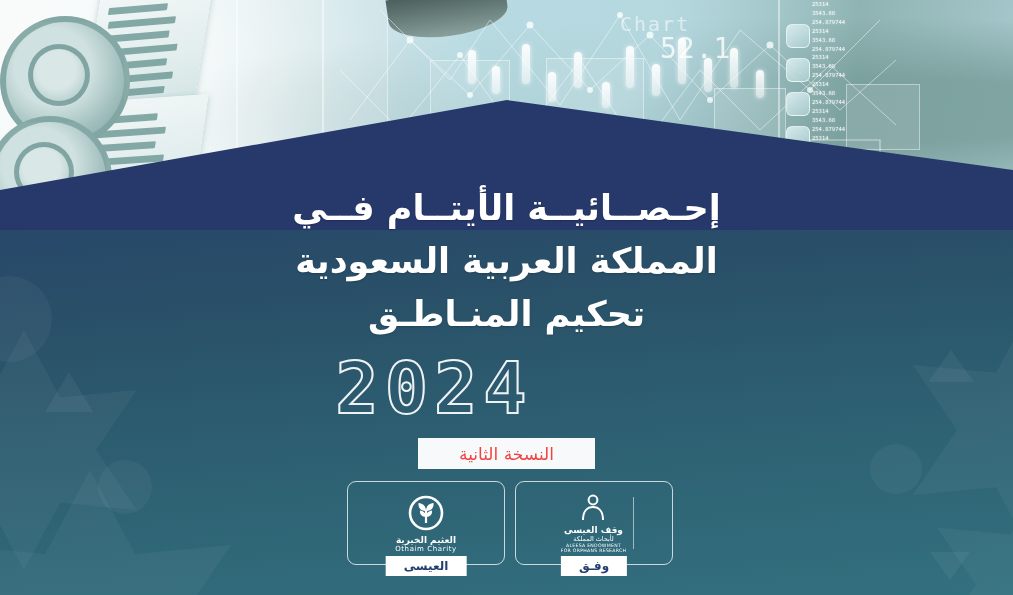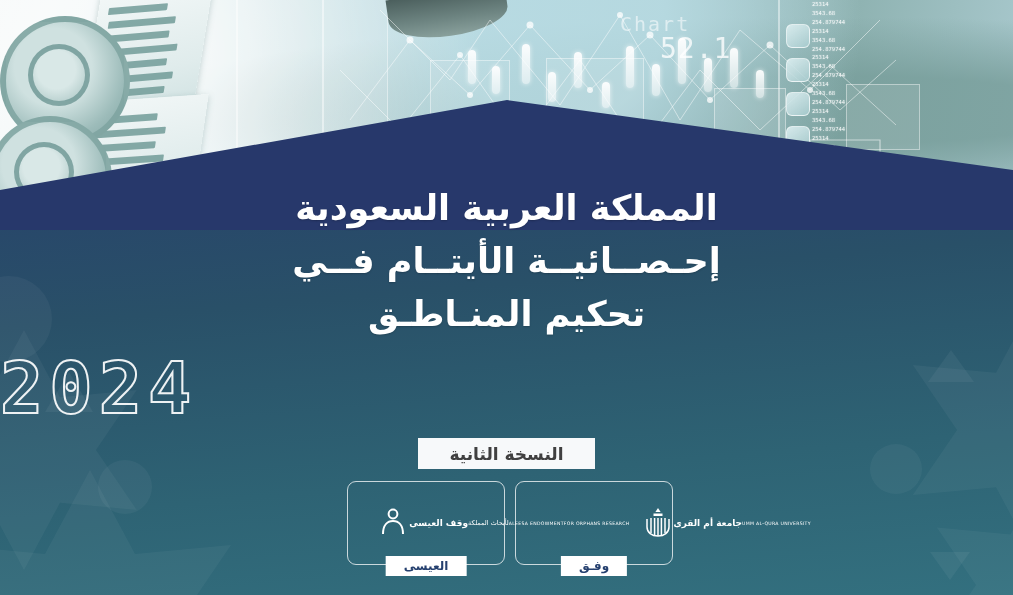--- a/index.html
+++ b/index.html
@@ -136,57 +136,57 @@
     color:#ffffff;
     font-size:35px;
     font-weight:bold;
     letter-spacing:0.5px;
     line-height:1.52;
     text-shadow:0 1px 2px rgba(0,0,0,0.18);
   }
 
   
   .year{
-    position:absolute;left:0;top:346px;width:868px;
+    position:absolute;left:0;top:346px;width:868px;text-align:center;
     font-family:"DejaVu Sans Mono","Liberation Mono",monospace;
     font-size:72px;
     font-weight:bold;
     letter-spacing:6px;
     color:transparent;
     -webkit-text-stroke:2px rgba(255,255,255,0.92);
     text-stroke:2px rgba(255,255,255,0.92);
   }
 
   
   .badge{
     position:absolute;left:418px;top:438px;width:177px;height:31px;
     background:#f7f9fa;
     display:flex;align-items:center;justify-content:center;
     direction:rtl;
   }
   .badge span{
-    color:#404040;font-size:17px;font-weight:bold;letter-spacing:0.4px;
+    color:#ef4444;font-size:17px;font-weight:normal;letter-spacing:0.4px;
   }
 
   
   .logos{position:absolute;left:347px;top:481px;width:326px;height:84px;display:flex;gap:10px;}
   .logobox{
     position:relative;
     border:1px solid rgba(255,255,255,0.75);
     border-radius:9px;
     box-sizing:border-box;
     display:flex;align-items:center;justify-content:center;
   }
   .logobox.sponsor{width:158px;}
   .logobox.review{width:158px;gap:0px;}
   .divider{
     width:1px;height:52px;background:rgba(255,255,255,0.55);
   }
   .logo-unit{
-    display:flex;flex-direction:row;align-items:center;justify-content:center;
+    display:flex;flex-direction:column;align-items:center;justify-content:center;
     padding:0 7px;
   }
   .mark{margin-bottom:3px;}
   .logo-ar{
     color:#ffffff;font-size:9px;font-weight:bold;direction:rtl;letter-spacing:0.3px;
     white-space:nowrap;
   }
   .logo-ar.small{font-size:6.5px;font-weight:normal;}
   .logo-en{
     color:#ffffff;font-size:7px;letter-spacing:0.6px;white-space:nowrap;
@@ -324,65 +324,61 @@
         <div>3543.68</div>
         <div>254.879744</div>
         <div>25314</div>
         <div>3543.68</div>
       </div>
   </div>
 
   <div class="chevron"></div>
 
   <div class="title-wrap">
+    <div class="title-line">إحـصــائيــة الأيتــام فــي</div>
     <div class="title-line">المملكة العربية السعودية</div>
-    <div class="title-line">إحـصــائيــة الأيتــام فــي</div>
     <div class="title-line">تحكيم المنـاطـق</div>
   </div>
 
   <div class="year">2024</div>
 
   <div class="badge">
     <span>النسخة الثانية</span>
   </div>
 
   <div class="logos">
 
     <div class="logobox sponsor">
+      <div class="logo-unit">
+        <svg class="mark" width="38" height="38" viewBox="0 0 38 38">
+          <circle cx="19" cy="19" r="16" fill="none" stroke="#ffffff" stroke-width="2.6"></circle>
+          <path d="M19 29 L19 16" stroke="#ffffff" stroke-width="2.2" fill="none"></path>
+          <path d="M19 17 C13 17 11 13 11.5 9 C16 9.5 19 12 19 17 Z" fill="#ffffff"></path>
+          <path d="M19 17 C25 17 27 13 26.5 9 C22 9.5 19 12 19 17 Z" fill="#ffffff"></path>
+          <path d="M19 23 C14.5 23 12.5 20 13 16.5 C16.6 17 19 19 19 23 Z" fill="#ffffff"></path>
+          <path d="M19 23 C23.5 23 25.5 20 25 16.5 C21.4 17 19 19 19 23 Z" fill="#ffffff"></path>
+        </svg>
+        <div class="logo-ar">العثيم الخيرية</div>
+        <div class="logo-en">Othaim Charity</div>
+      </div>
       <div class="tab">العيسى</div>
     </div>
 
     <div class="logobox review">
       <div class="logo-unit">
         <svg class="mark" width="32" height="28" viewBox="0 0 32 28">
           <circle cx="16" cy="6" r="4.4" fill="none" stroke="#ffffff" stroke-width="2"></circle>
           <path d="M6 26 C6 17 10.5 13 16 13 C21.5 13 26 17 26 26" fill="none" stroke="#ffffff" stroke-width="2"></path>
         </svg>
         <div class="logo-ar">وقف العيسى</div>
         <div class="logo-ar small">لأبحاث المملكة</div>
         <div class="logo-en tiny">ALEESA ENDOWMENT</div>
         <div class="logo-en tiny">FOR ORPHANS RESEARCH</div>
       </div>
 
       <div class="divider"></div>
 
-      <div class="logo-unit">
-        <svg class="mark" width="30" height="32" viewBox="0 0 30 32">
-          <path d="M15 2 L12.4 6 L17.6 6 Z" fill="#ffffff"></path>
-          <path d="M10.5 7.5 L19.5 7.5 L19.5 10 L10.5 10 Z" fill="#ffffff"></path>
-          <g stroke="#ffffff" stroke-width="1.5" fill="none">
-            <path d="M4 13 L4 21 C4 26.5 8.8 30 15 30 C21.2 30 26 26.5 26 21 L26 13"></path>
-            <path d="M8 12 L8 27"></path>
-            <path d="M11.6 12 L11.6 29"></path>
-            <path d="M15 12 L15 30"></path>
-            <path d="M18.4 12 L18.4 29"></path>
-            <path d="M22 12 L22 27"></path>
-          </g>
-        </svg>
-        <div class="logo-ar">جامعة أم القرى</div>
-        <div class="logo-en tiny">UMM AL-QURA UNIVERSITY</div>
-      </div>
 
       <div class="tab">وفـق</div>
     </div>
 
   </div>
 </div>
 
 </body></html>

